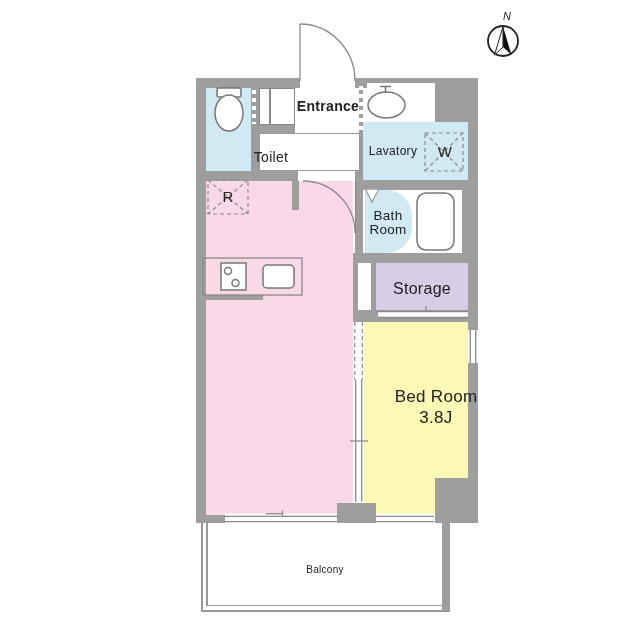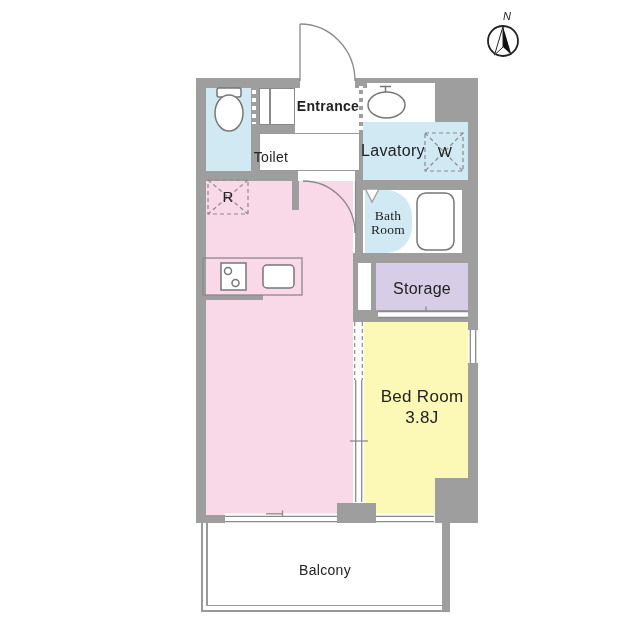--- a/index.html
+++ b/index.html
@@ -151,23 +151,23 @@
 
     <g>
       <circle cx="503" cy="41" r="15" fill="#fff" stroke="#222" stroke-width="1.8"></circle>
       <polygon points="503,26.5 511.5,55 503,47" fill="#111"></polygon>
       <polygon points="503,26.5 494.5,55 503,47" fill="#fff" stroke="#222" stroke-width="1"></polygon>
     </g>
   </svg>
 
   <div class="lbl" style="left:228px;top:157px;font-size:14px;margin-left:43px;">Toilet</div>
   <div class="lbl" style="left:328px;top:106px;font-size:14px;font-weight:bold;">Entrance</div>
-  <div class="lbl" style="left:393px;top:151px;font-size:16px;">Lavatory</div>
+  <div class="lbl" style="left:393px;top:151px;font-size:12px;">Lavatory</div>
   <div class="lbl" style="left:445px;top:152px;font-size:15px;">W</div>
   <div class="lbl" style="left:228px;top:197px;font-size:15px;">R</div>
-  <div class="lbl" style="left:388px;top:223px;font-size:13.5px;line-height:14px;font-family:Liberation Serif, serif;">Bath
+  <div class="lbl" style="left:388px;top:223px;font-size:13.5px;line-height:14px;">Bath
 Room</div>
   <div class="lbl" style="left:422px;top:289px;font-size:16px;">Storage</div>
-  <div class="lbl" style="left:422px;top:407px;font-size:17px;line-height:21px;">Bed Room
+  <div class="lbl" style="left:436px;top:407px;font-size:17px;line-height:21px;">Bed Room
 3.8J</div>
-  <div class="lbl" style="left:325px;top:570px;font-size:14px;">Balcony</div>
+  <div class="lbl" style="left:325px;top:570px;font-size:10px;">Balcony</div>
   <div class="lbl" style="left:507px;top:17px;font-size:11px;font-style:italic;">N</div>
 </div>
 
 </body></html>

